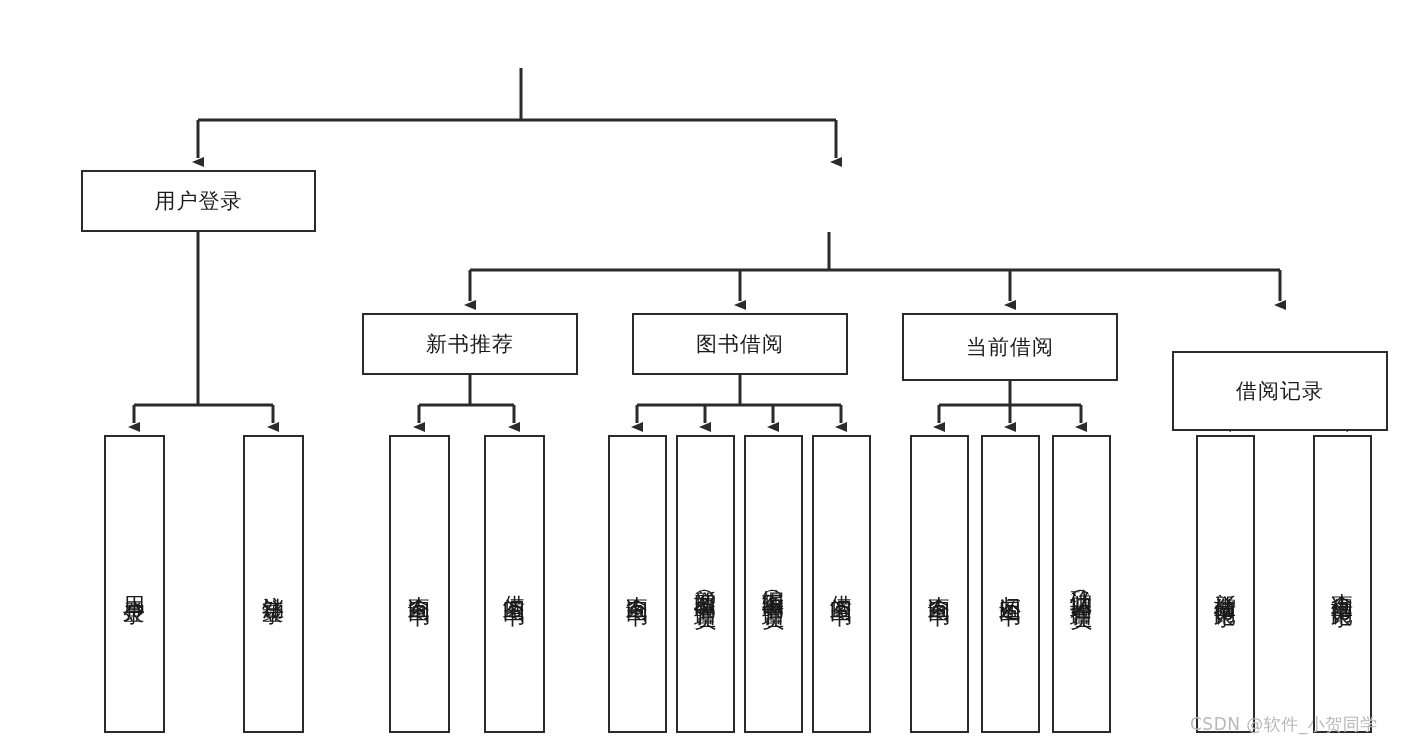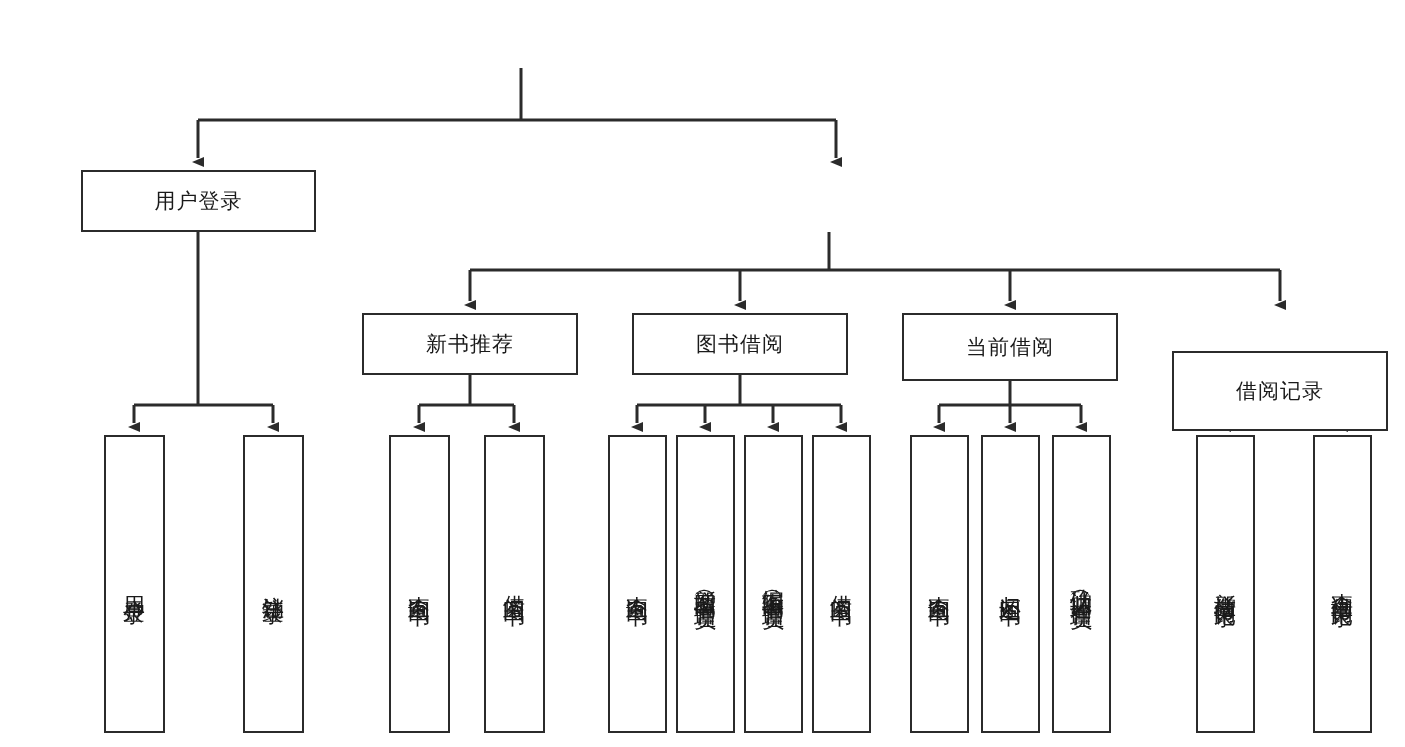--- a/index.html
+++ b/index.html
@@ -176,14 +176,15 @@
   <div class="node vert" id="leaf-10" style="left: 1052px; top: 435px; width: 59px; height: 298px;">
     <span class="vlabel">确认归还（管理员）</span>
   </div>
   <div class="node vert" id="leaf-11" style="left: 1196px; top: 435px; width: 59px; height: 298px;">
     <span class="vlabel">新增借阅记录</span>
   </div>
   <div class="node vert" id="leaf-12" style="left: 1313px; top: 435px; width: 59px; height: 298px;">
     <span class="vlabel">查询借阅记录</span>
   </div>
 
+  <div class="watermark">CSDN @软件_小贺同学</div>
 
 </div>
 
 </body></html>

